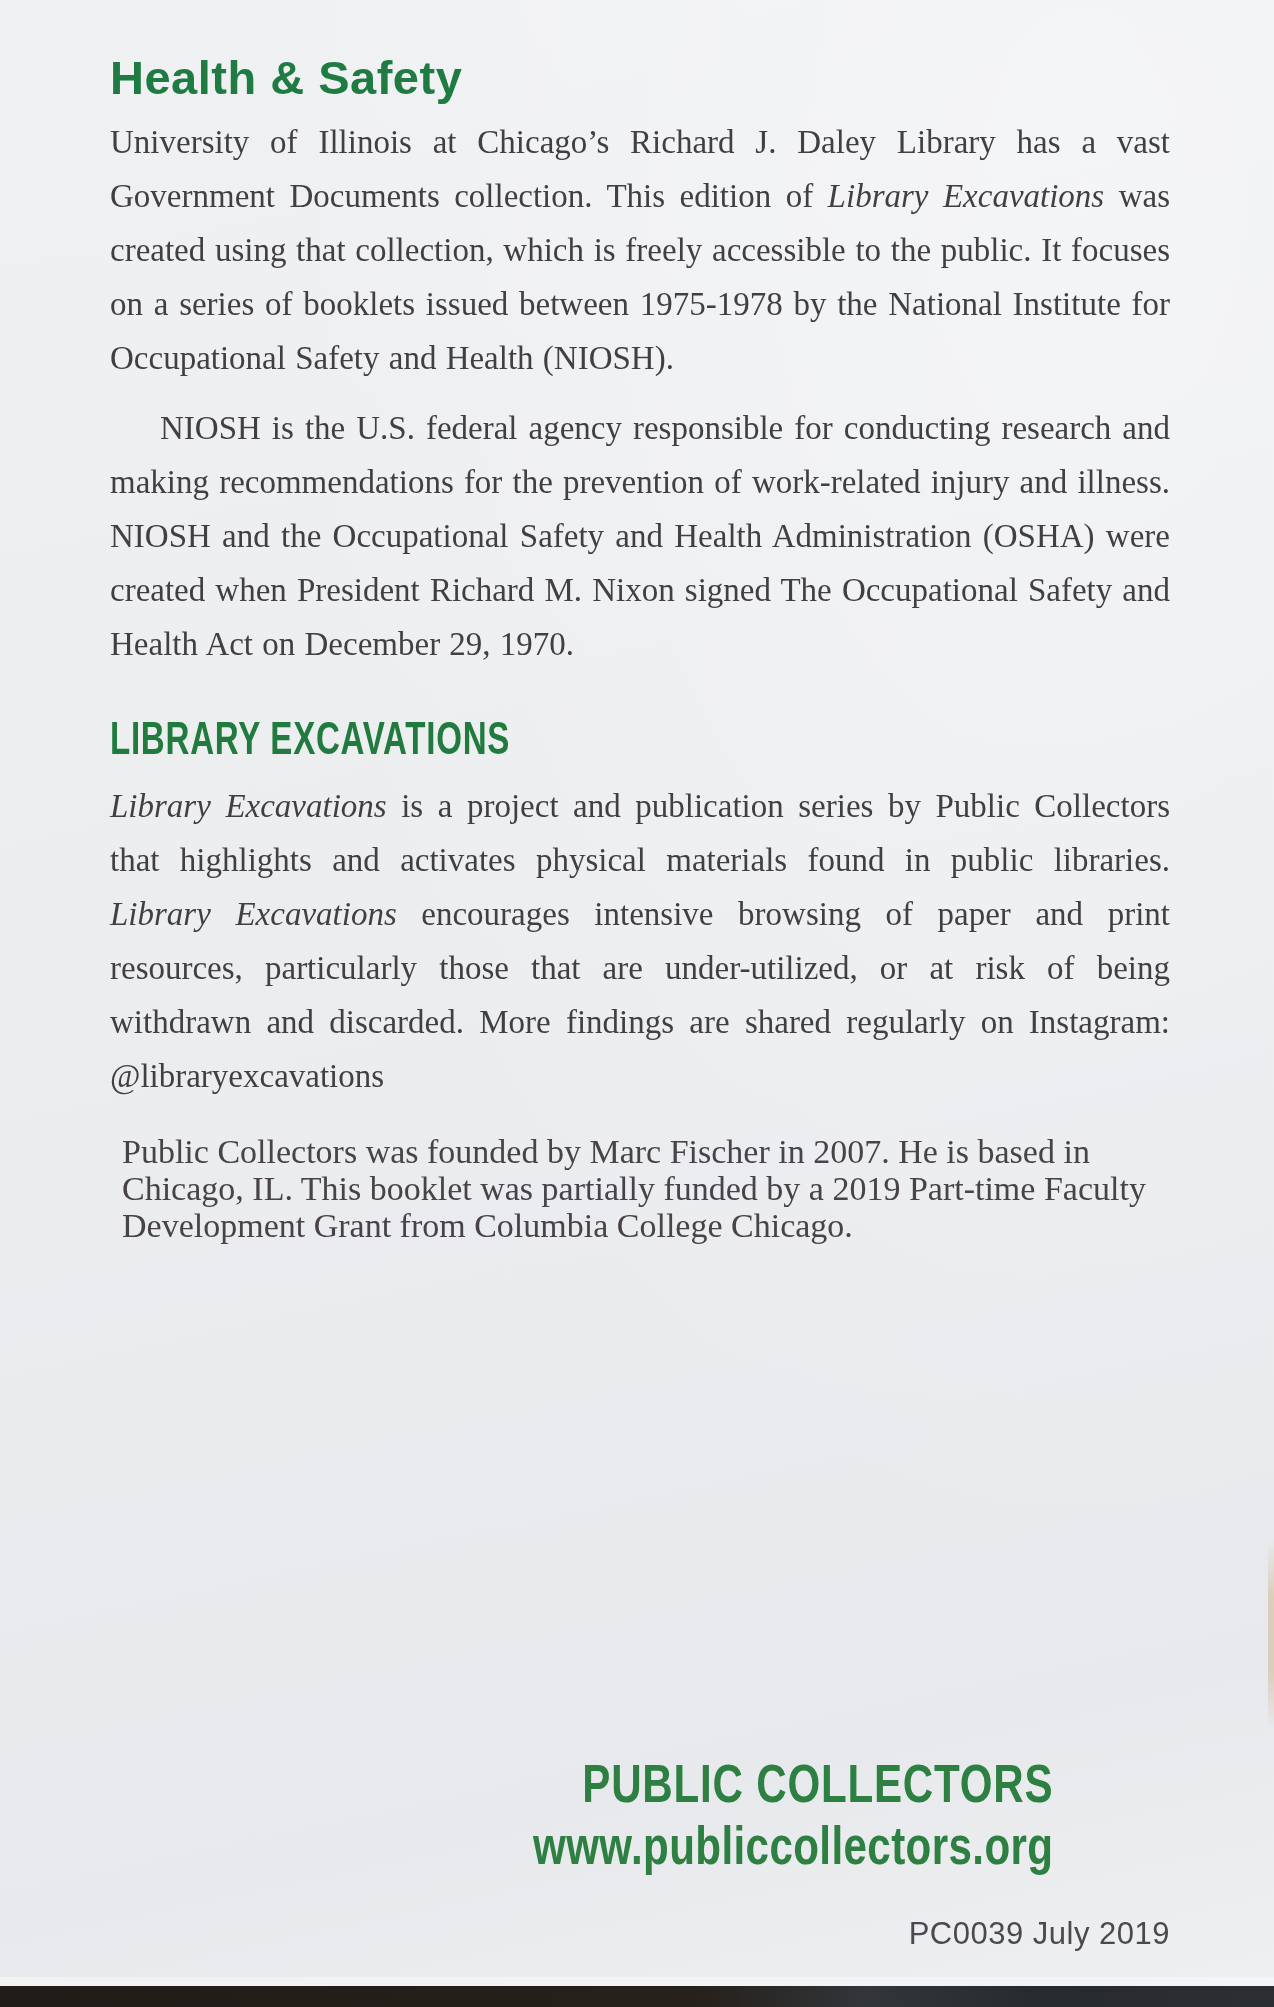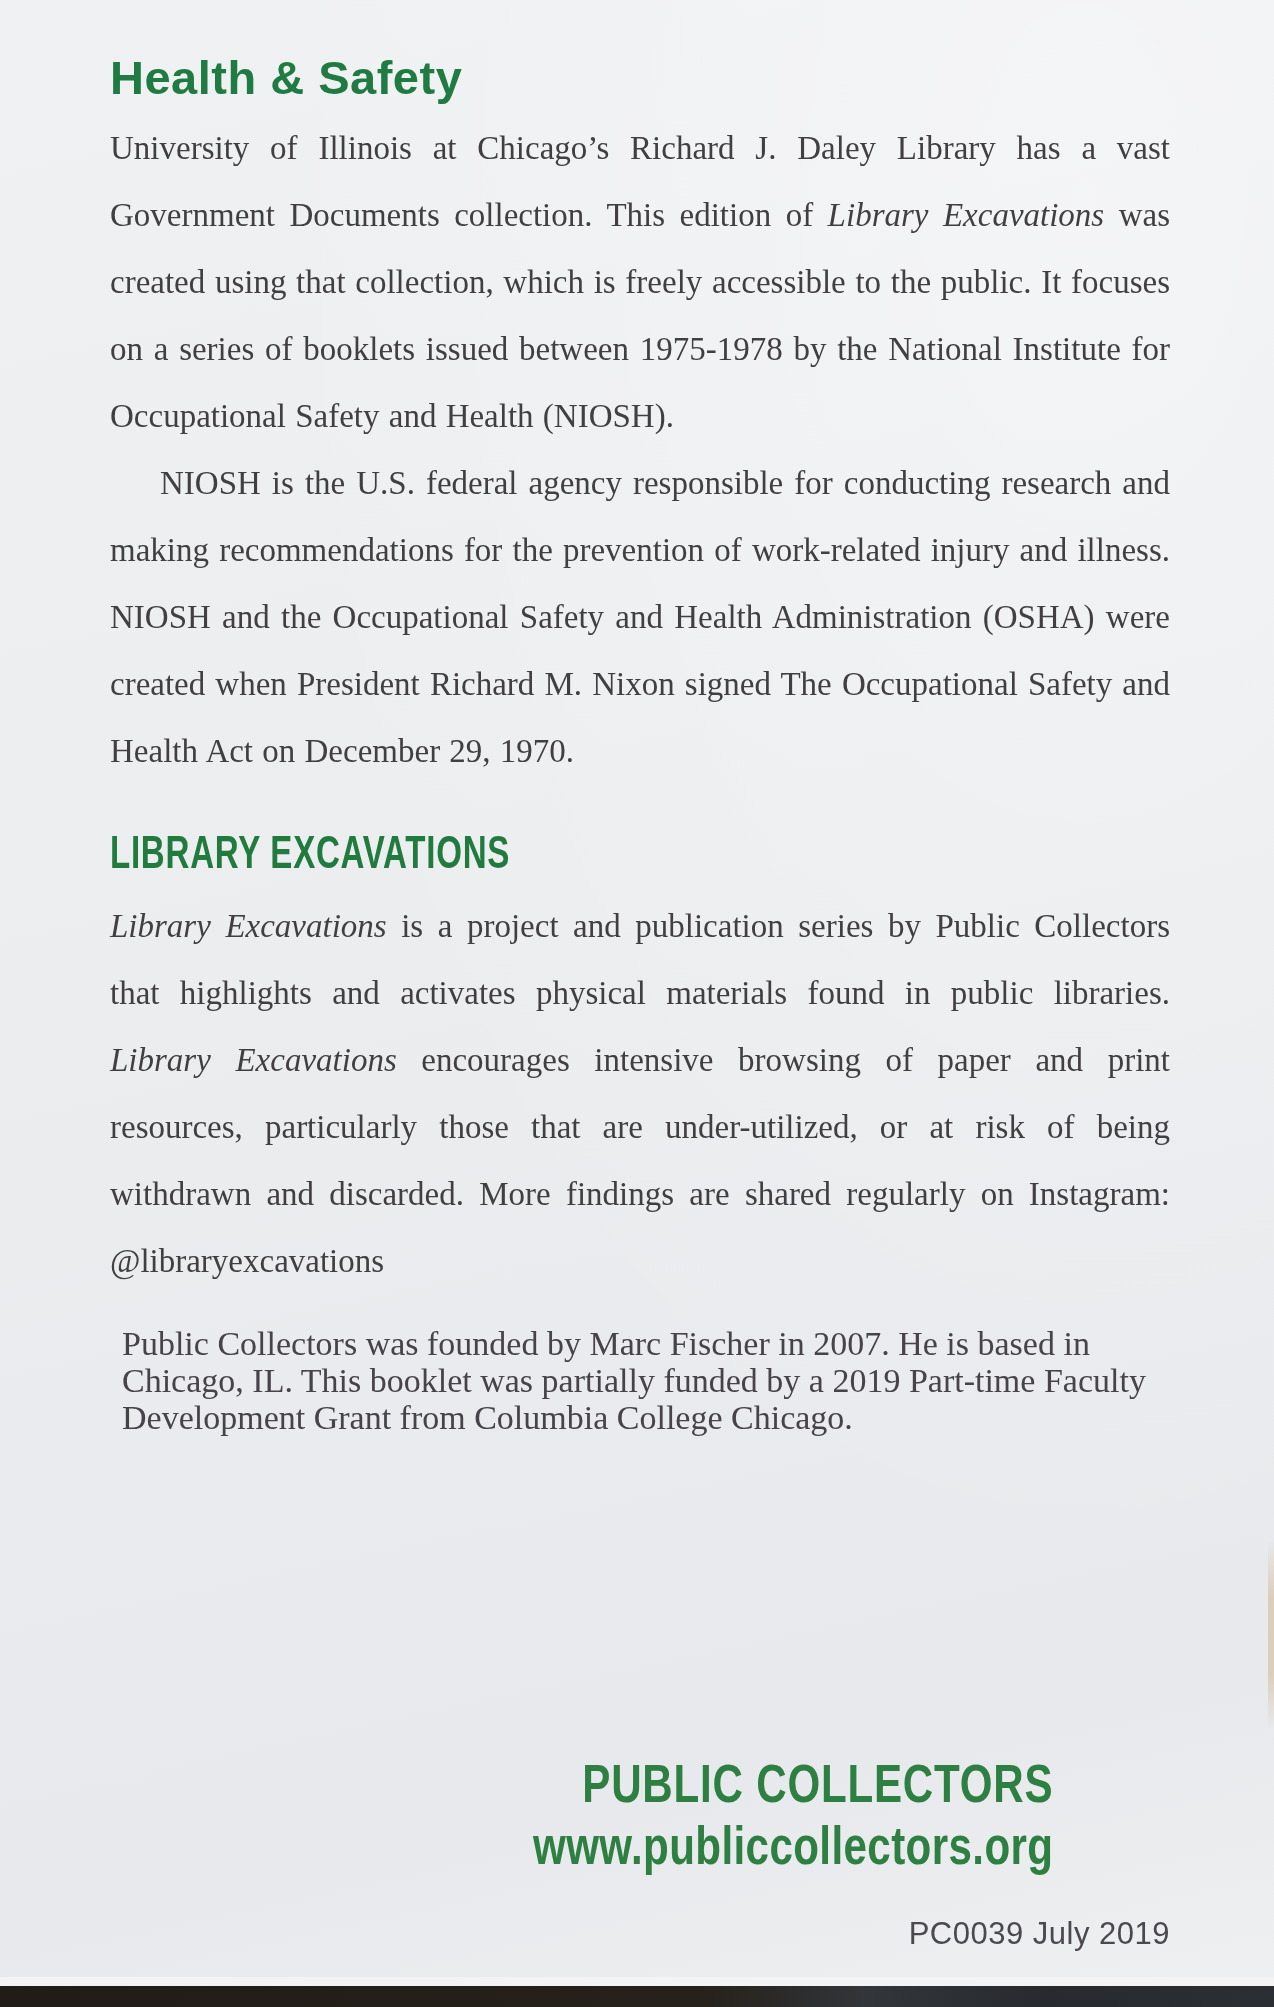--- a/index.html
+++ b/index.html
@@ -26,27 +26,27 @@
     font-family: "Liberation Sans", sans-serif;
     font-weight: bold;
     font-size: 47px;
     letter-spacing: 0.5px;
     color: #1f7b42;
   }
 
   .body-text p {
     margin: 0;
     font-size: 33px;
-    line-height: 67px;
+    line-height: 54px;
     color: #413f42;
     text-align: justify;
     hyphens: none;
     word-spacing: 1px;
   }
-  .body-text p.indent { text-indent: 50px; }
+  .body-text p.indent { text-indent: 50px; margin-top: 16px; }
   .body-text em { font-style: italic; }
 
   h2.section-heading-caps {
     margin: 40px 0 14px 0;
     font-family: "Liberation Sans", sans-serif;
     font-weight: bold;
     font-size: 46px;
     letter-spacing: 1px;
     color: #217b3e;
     transform: scaleX(0.72);

